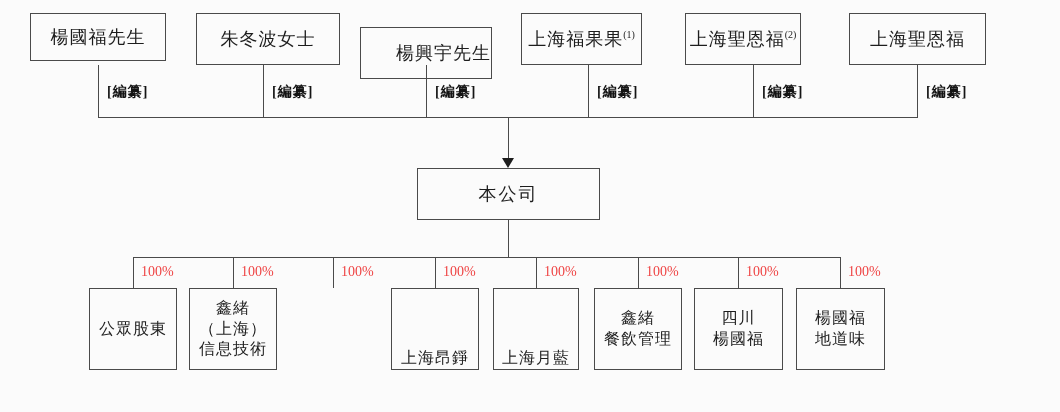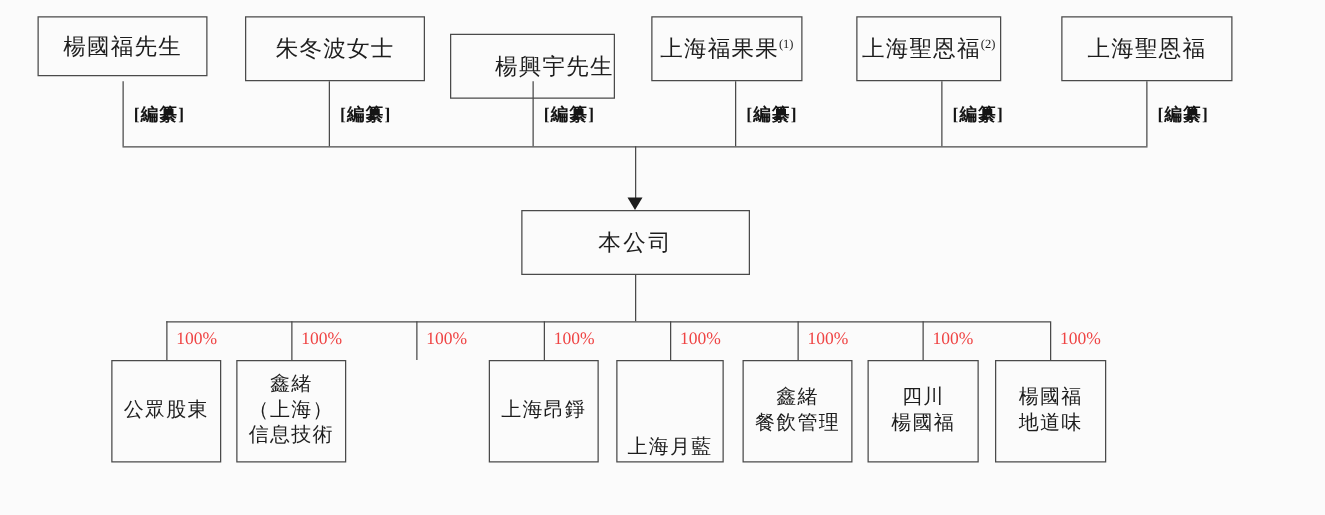--- a/index.html
+++ b/index.html
@@ -121,21 +121,21 @@
   <div class="pct" style="left:848px; top:264px;">100%</div>
 
   <div class="box sub-box" style="left:89px; top:288px; width:88px; height:82px;">
     <span>公眾股東</span>
   </div>
   <div class="box sub-box" style="left:189px; top:288px; width:88px; height:82px;">
     <span>鑫緒
 （上海）
 信息技術</span>
   </div>
-  <div class="box sub-box" style="left:391px; top:288px; width:88px; height:82px;">
+  <div class="box sub-box" style="left:391px; top:288px; width:88px; height:82px;align-items:flex-end;">
     <span>上海昂錚</span>
   </div>
   <div class="box sub-box" style="left:493px; top:288px; width:86px; height:82px;align-items:flex-end;">
     <span>上海月藍</span>
   </div>
   <div class="box sub-box" style="left:594px; top:288px; width:88px; height:82px;">
     <span>鑫緒
 餐飲管理</span>
   </div>
   <div class="box sub-box" style="left:694px; top:288px; width:89px; height:82px;">

